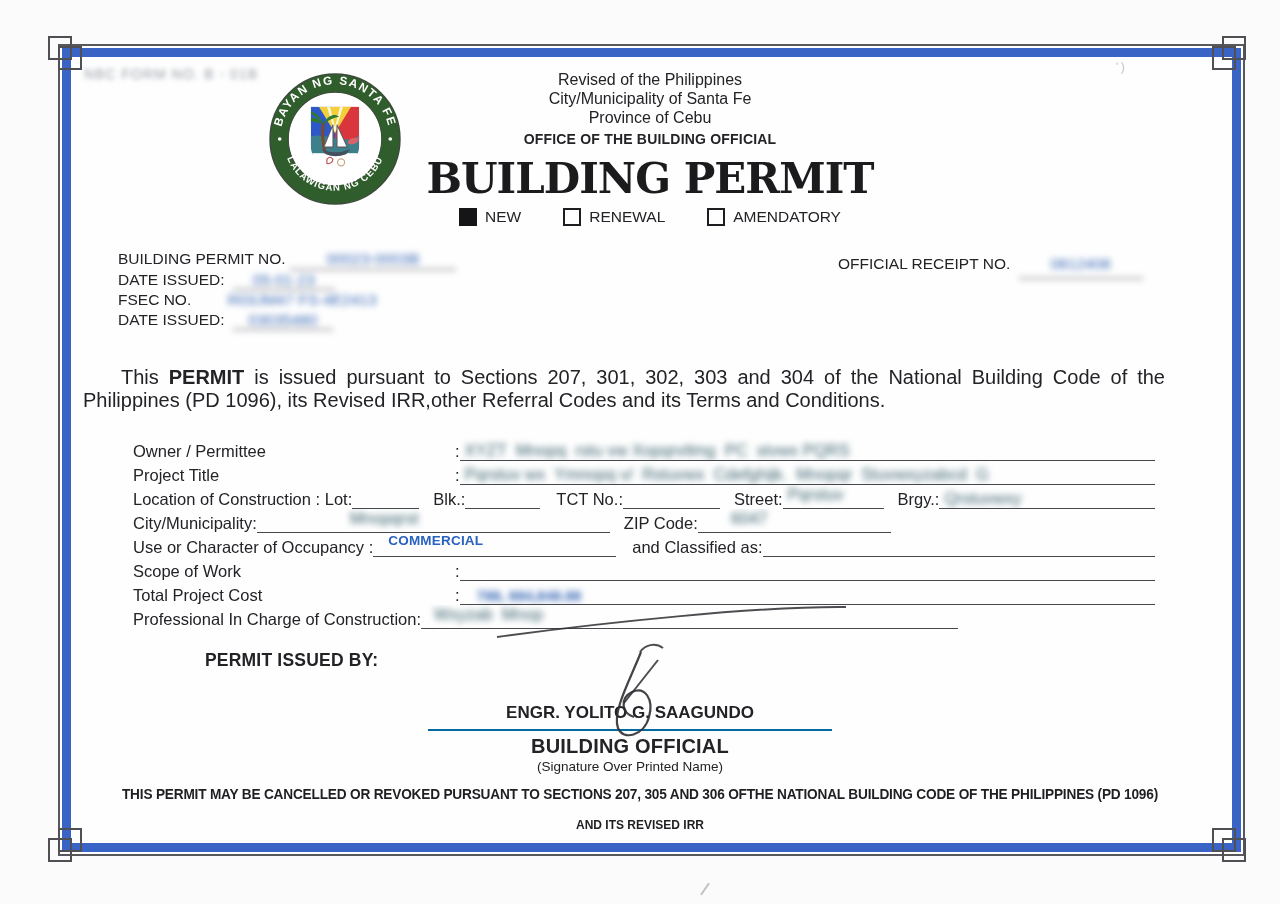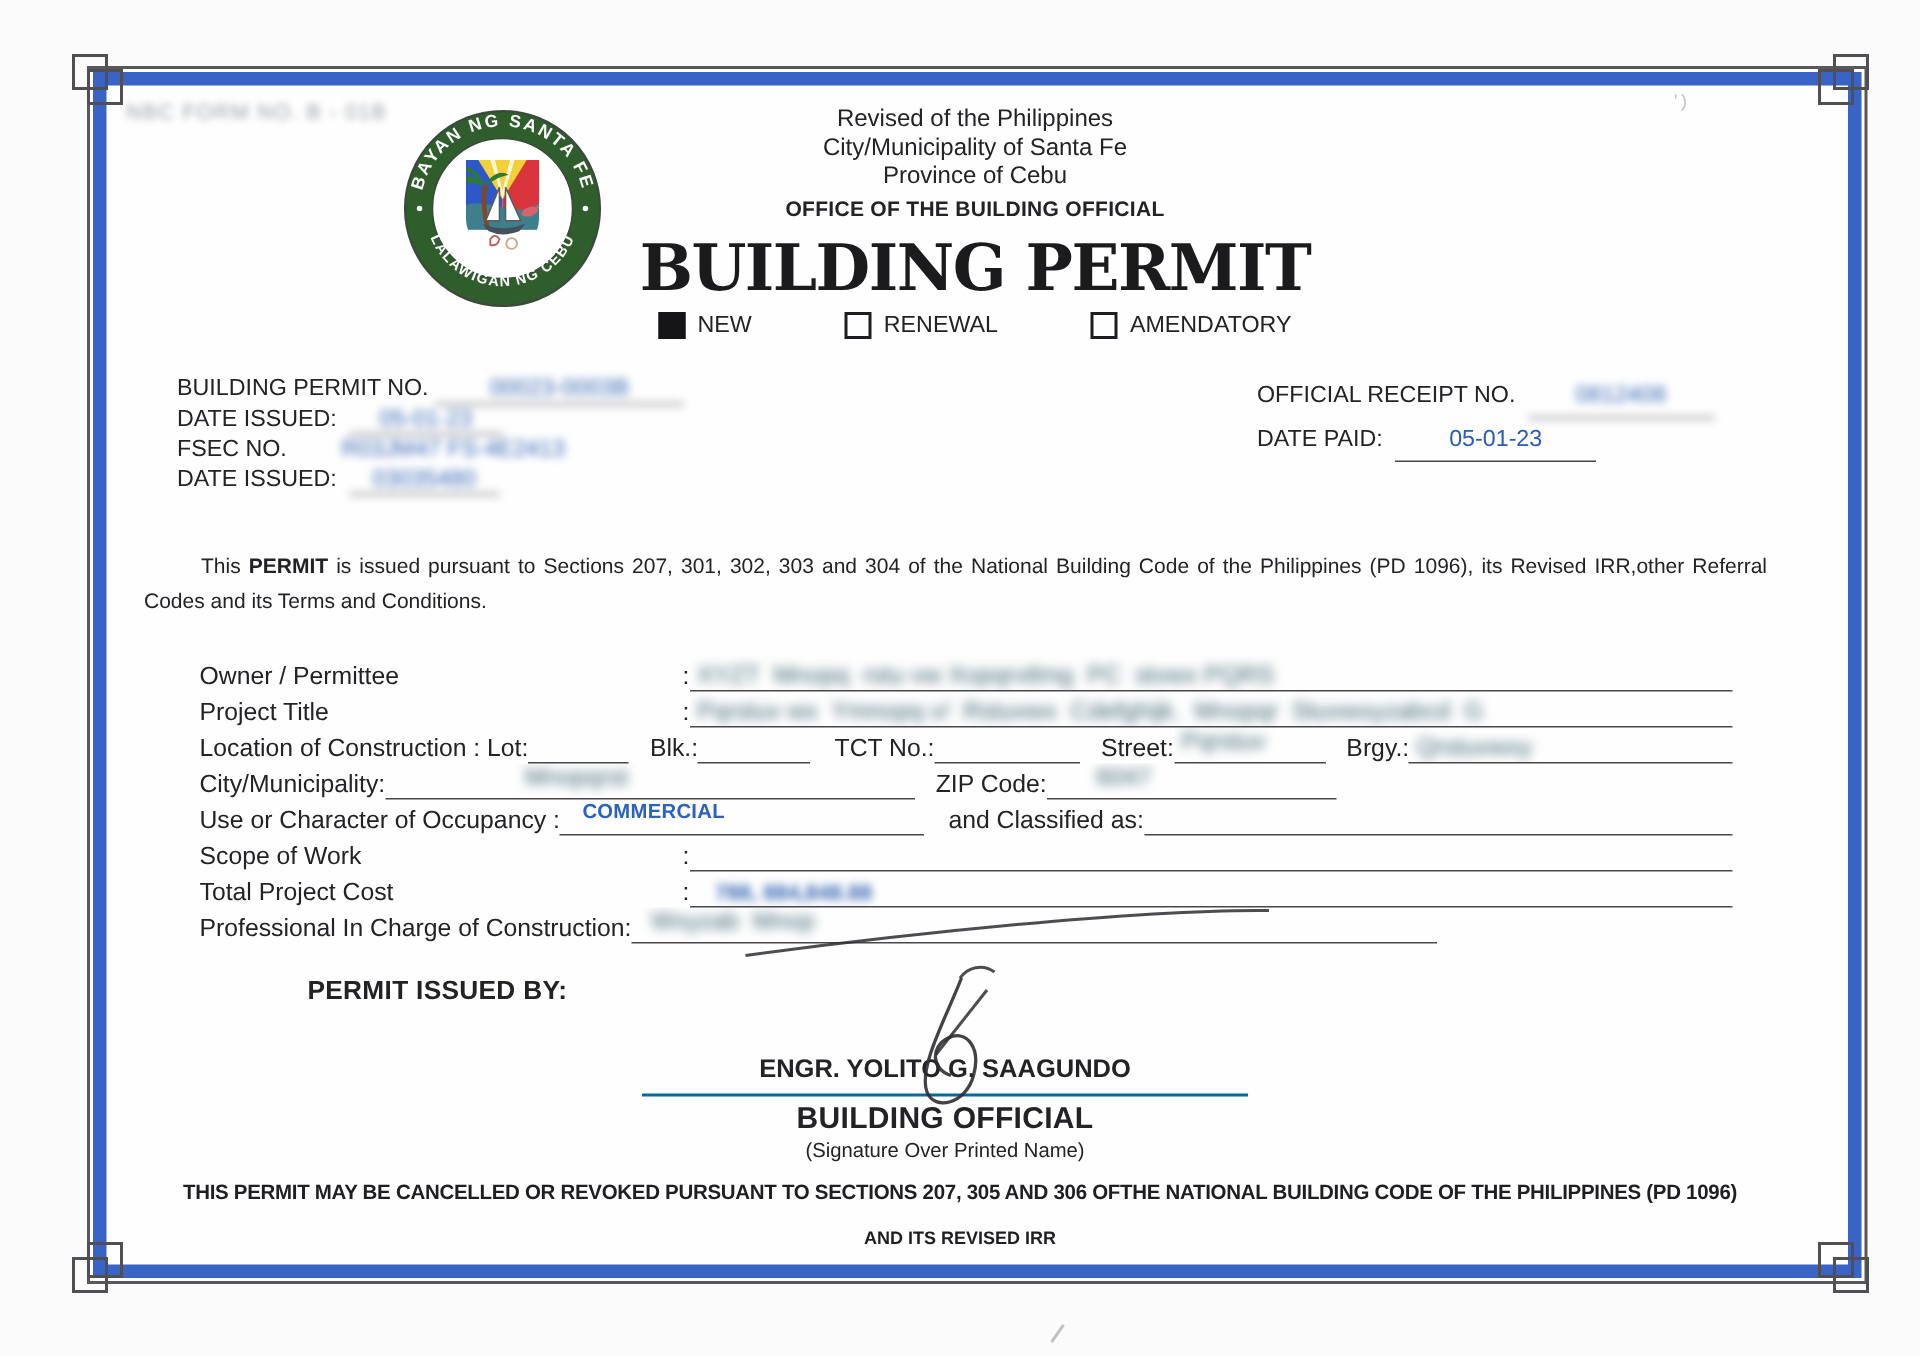--- a/index.html
+++ b/index.html
@@ -16,35 +16,35 @@
   .corner-sq{width:20px;height:20px;border:2px solid #4f4f54;background:transparent;z-index:5;}
   
   .form-no{left:84px;top:66px;font-size:14px;color:#9aa0a8;filter:blur(2.6px);letter-spacing:1px;}
   .seal{left:266px;top:70px;width:138px;height:138px;}
   .hdr{left:380px;top:70px;width:540px;text-align:center;line-height:19px;font-size:16px;}
   .hdr .office{font-weight:bold;font-size:14px;margin-top:3px;letter-spacing:.2px;}
   .hdr .big-title{
     font-family:"DejaVu Serif",serif;font-weight:bold;font-size:42px;line-height:42px;
     letter-spacing:-1px;margin-top:9px;color:#1b1b1d;transform:scaleY(1.02);
   }
-  .cb-row{display:flex;justify-content:center;gap:62px;margin-top:7px;font-size:15.5px;}
+  .cb-row{display:flex;justify-content:center;gap:42px;margin-top:7px;font-size:15.5px;}
   .cb-item{display:flex;align-items:center;}
   .cb-box{width:14px;height:14px;border:2px solid #1e1e22;margin-right:8px;flex:none;}
   .cb-box.checked{background:#151518;border-color:#151518;}
   
   .meta{font-size:15.5px;line-height:19.5px;}
   .meta-left{left:118px;top:249px;}
   .meta-right{left:838px;top:250px;line-height:28px;}
   .mv{display:inline-block;border-bottom:1.4px solid #44444a;min-width:90px;padding:0 8px;text-align:center;}
   .mv.noline{border-bottom:none;text-align:left;padding:0 2px;}
   .redB{color:#3566b5;filter:blur(3px);}
   .redT{color:#39626f;filter:blur(3.4px);}
   .hand-blue{color:#2a5cb5;}
   
-  .intro{left:96px;top:366px;width:1082px;font-size:14px;line-height:23px;text-align:justify;text-indent:38px;}
+  .intro{left:83px;top:366px;width:1082px;font-size:20px;line-height:23px;text-align:justify;text-indent:38px;}
   
   .fields{left:133px;top:437px;width:1022px;}
   .frow{display:flex;align-items:flex-end;height:24px;font-size:16.5px;white-space:pre;}
   .flab{width:322px;flex:none;}
   .fill{flex:1;border-bottom:1.5px solid #47474c;height:23px;display:flex;align-items:flex-end;padding-left:5px;white-space:pre;overflow:hidden;}
   .seg{border-bottom:1.5px solid #47474c;height:23px;flex:none;display:flex;align-items:flex-start;padding-left:5px;white-space:pre;overflow:hidden;}
   .occ-val{color:#2a62c2;font-weight:bold;font-size:13.5px;letter-spacing:.2px;padding-bottom:3px;padding-left:10px;}
   
   .issued-by{left:205px;top:650px;font-weight:bold;font-size:17.5px;letter-spacing:.2px;}
   .sig-block{left:428px;top:703px;width:404px;text-align:center;}
@@ -155,24 +155,20 @@
     <span>DATE ISSUED:</span>
     <span class="mv redB" style="min-width:84px;margin-left:4px;">03035480</span>
   </div>
 </div>
 
 <div class="abs meta meta-right">
   <div>
     <span>OFFICIAL RECEIPT NO.</span>
     <span class="mv redB" style="min-width:108px;margin-left:4px;">0812408</span>
   </div>
-  <div>
-    <span>DATE PAID:</span>
-    <span class="mv hand-blue" style="min-width:118px;margin-left:4px;">05-01-23</span>
-  </div>
 </div>
 
 <div class="abs intro"><span>This </span><b>PERMIT</b><span> is issued pursuant to Sections 207, 301, 302, 303 and 304 of the National Building Code of the Philippines (PD 1096), its Revised IRR,other Referral Codes and its Terms and Conditions.</span></div>
 
 <div class="abs fields">
 
   <div class="frow">
     <span class="flab">Owner / Permittee</span>
     <span>:</span>
     <span class="fill"><span class="redT">XYZT  Mnopq  rstu vw Xopqrvtlmg  PC  stvwx PQRS</span></span>

